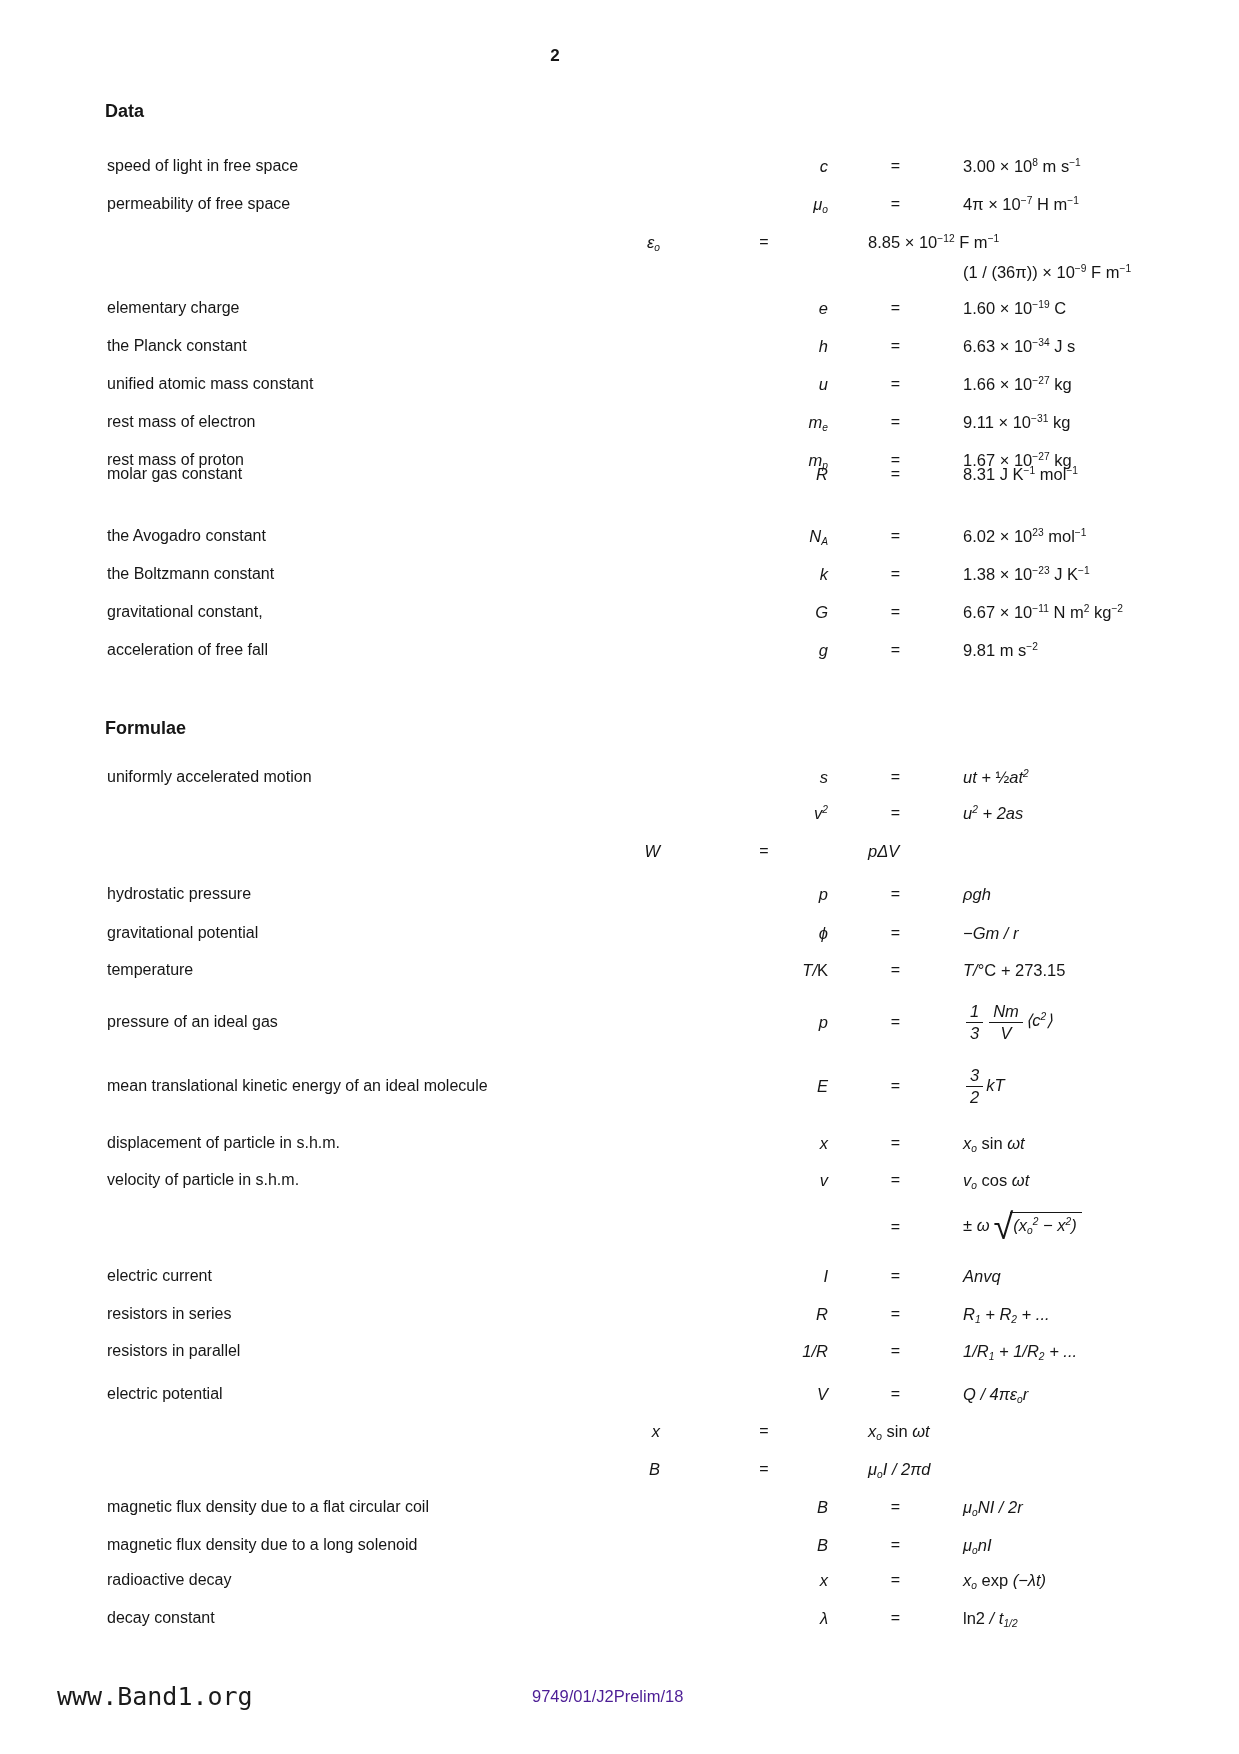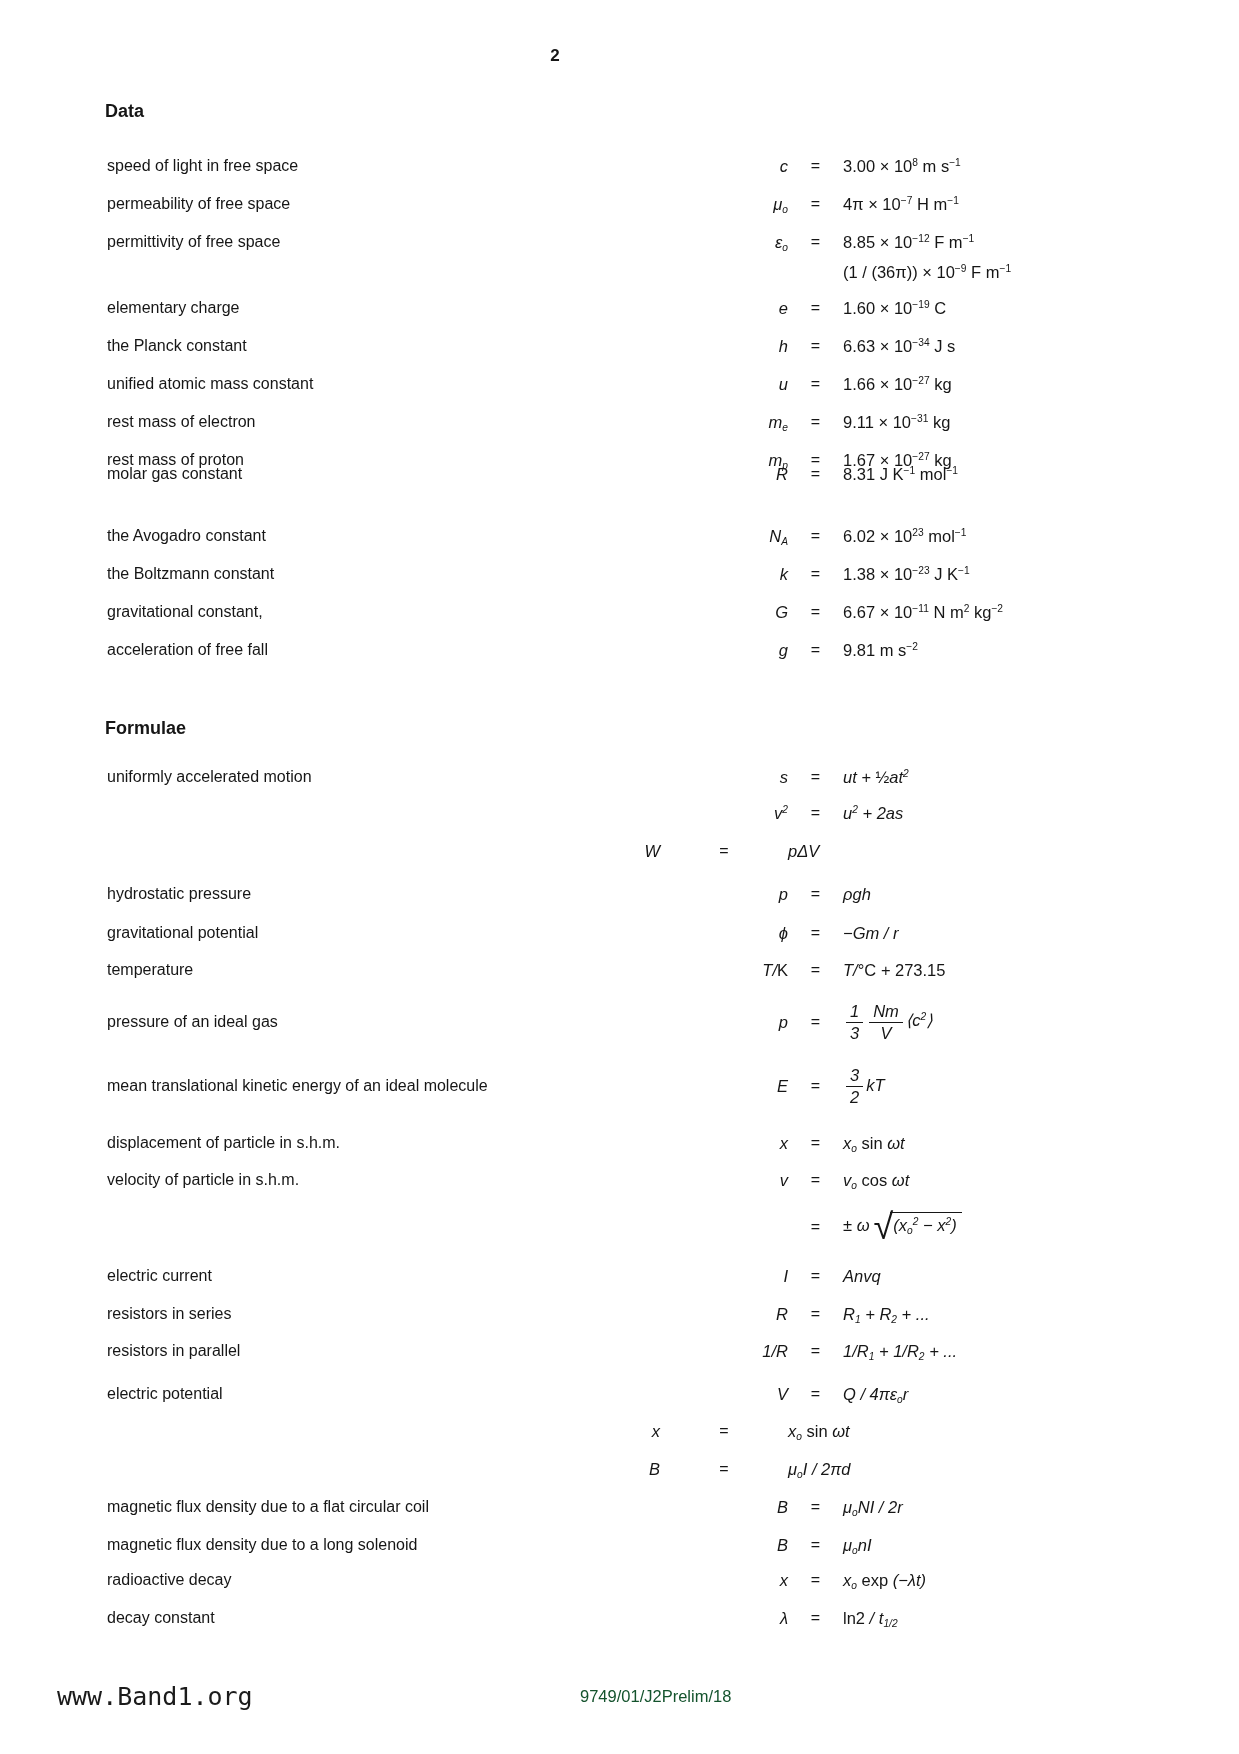--- a/index.html
+++ b/index.html
@@ -19,20 +19,21 @@
     position:absolute;left:105px;
     font-weight:bold;font-size:18px;line-height:22px;
   }
   .row{
     position:absolute;left:0;width:1239px;height:38px;
     display:grid;
     grid-template-columns:553px 128px 55px 1fr;
     padding-left:107px;
     box-sizing:border-box;
     align-items:center;
+    gap:40px;
   }
   .lbl{font-size:16px;white-space:nowrap;}
   .sym{text-align:right;font-style:italic;font-size:16.5px;white-space:nowrap;}
   .eq{text-align:center;font-size:16px;font-style:normal;}
   .expr{font-size:16.5px;white-space:nowrap;padding-right:23px;}
   .it{font-style:italic;}
   .rm{font-style:normal;}
   sup{font-size:0.62em;line-height:0;vertical-align:0.55em;letter-spacing:0;}
   sub{font-size:0.62em;line-height:0;vertical-align:-0.25em;}
   .frac{
@@ -42,21 +43,21 @@
   .fnum{display:block;border-bottom:1.4px solid #161616;padding:0 4px 1px;}
   .fden{display:block;padding:1px 4px 0;}
   .radical{display:inline-flex;align-items:flex-start;vertical-align:middle;margin-left:4px;}
   .rsign{font-style:normal;font-size:36px;line-height:30px;font-weight:400;margin-right:-3px;}
   .rbar{border-top:1.7px solid #161616;padding:3px 5px 0 3px;display:inline-block;}
   .f-left{
     position:absolute;left:57px;top:1682px;
     font-family:"DejaVu Sans Mono",monospace;
     font-size:25px;color:#1b1b1b;
   }
-  .f-center{position:absolute;left:532px;top:1687px;font-size:16.5px;color:#14532d;margin-left:48px;}
+  .f-center{position:absolute;left:532px;top:1687px;font-size:16.5px;color:#4c1d95;}
 </style>
 </head>
 <body>
 
 <div class="page">
 
   <div class="pagenum">2</div>
 
   <div class="hdr" style="top:100px">Data</div>
 
@@ -66,21 +67,20 @@
     <div class="eq">=</div>
     <div class="expr rm">3.00 × 10<sup>8</sup> m s<sup>−1</sup></div>
   </div>
   <div class="row" style="top:185px">
     <div class="lbl">permeability of free space</div>
     <div class="sym">μ<sub>o</sub></div>
     <div class="eq">=</div>
     <div class="expr rm">4π × 10<sup>−7</sup> H m<sup>−1</sup></div>
   </div>
   <div class="row" style="top:223px">
-    <div class="lbl">permittivity of free space</div>
     <div class="sym">ε<sub>o</sub></div>
     <div class="eq">=</div>
     <div class="expr rm">8.85 × 10<sup>−12</sup> F m<sup>−1</sup></div>
   </div>
   <div class="row" style="top:253px">
     <div class="lbl"></div>
     <div class="sym"></div>
     <div class="eq"></div>
     <div class="expr rm">(1 / (36π)) × 10<sup>−9</sup> F m<sup>−1</sup></div>
   </div>

